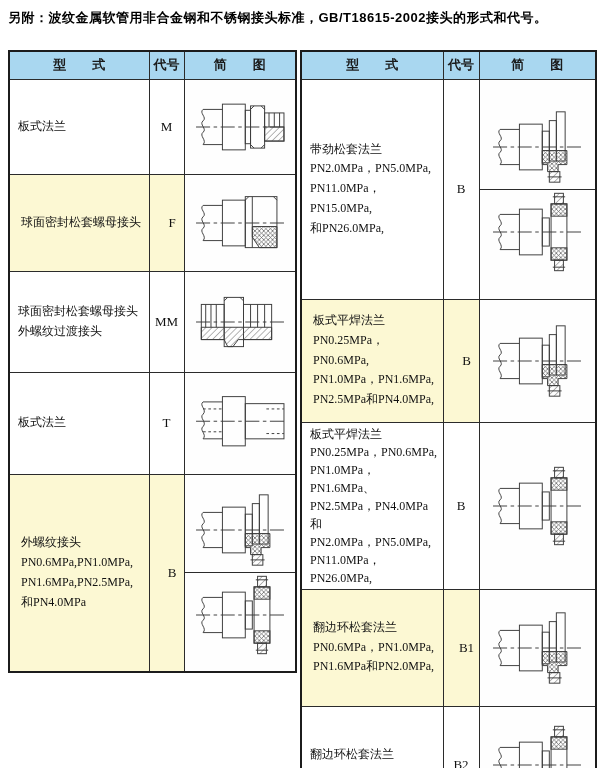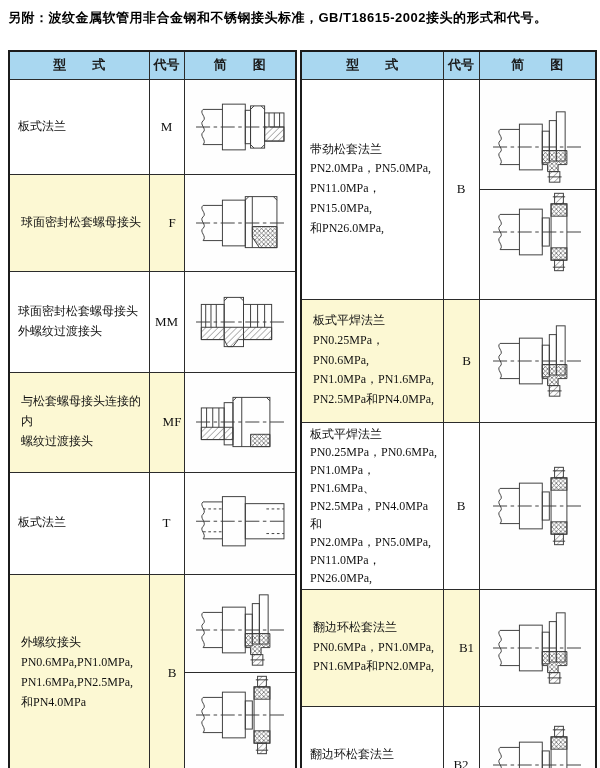--- a/index.html
+++ b/index.html
@@ -225,30 +225,20 @@
       <tr style="height:101px">
         <td class="type-cell">球面密封松套螺母接头
 外螺纹过渡接头</td>
         <td class="code-cell">MM</td>
         <td class="diag-cell">
               <svg class="diag" viewBox="0 0 116 92">
                 <use href="#d-mm"></use>
               </svg>
             </td>
       </tr>
-      <tr class="hl" style="height:100px">
-        <td class="type-cell">与松套螺母接头连接的内
-螺纹过渡接头</td>
-        <td class="code-cell">MF</td>
-        <td class="diag-cell">
-              <svg class="diag" viewBox="0 0 116 92">
-                <use href="#d-mf"></use>
-              </svg>
-            </td>
-      </tr>
       <tr style="height:102px">
         <td class="type-cell">板式法兰</td>
         <td class="code-cell">T</td>
         <td class="diag-cell">
               <svg class="diag" viewBox="0 0 116 92">
                 <use href="#d-t"></use>
               </svg>
             </td>
       </tr>
       <tr class="hl" style="height:198px">

